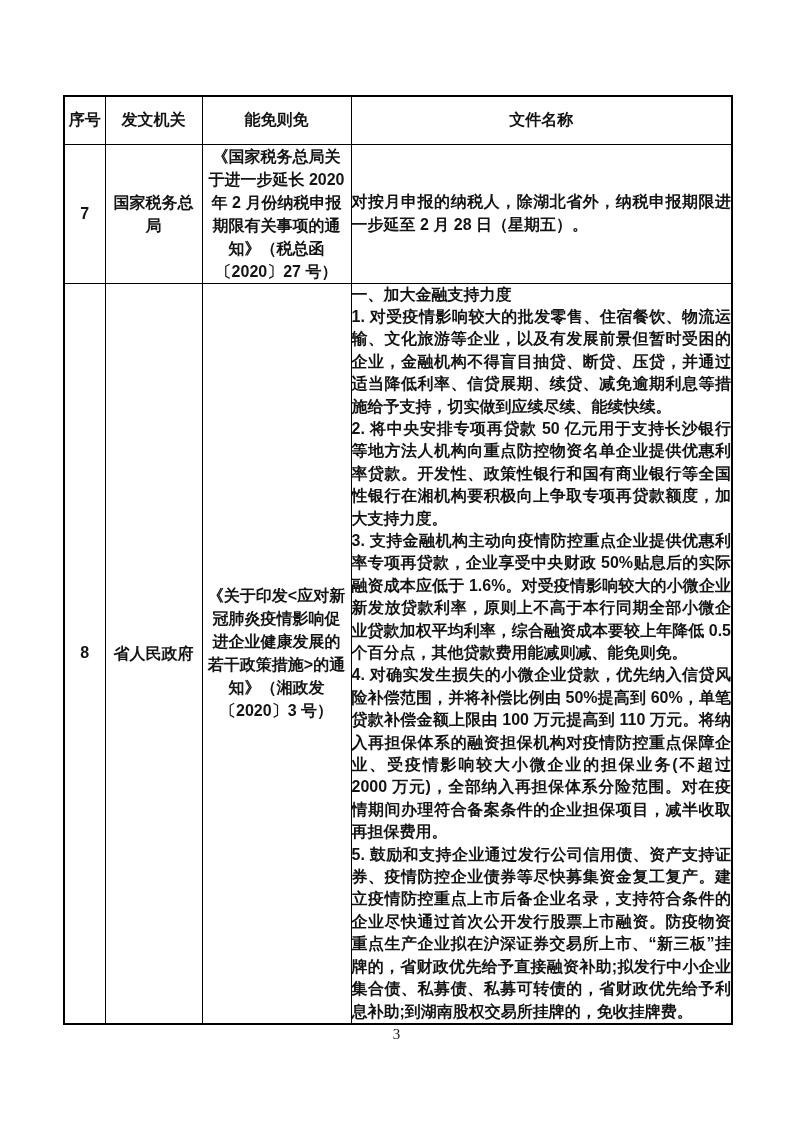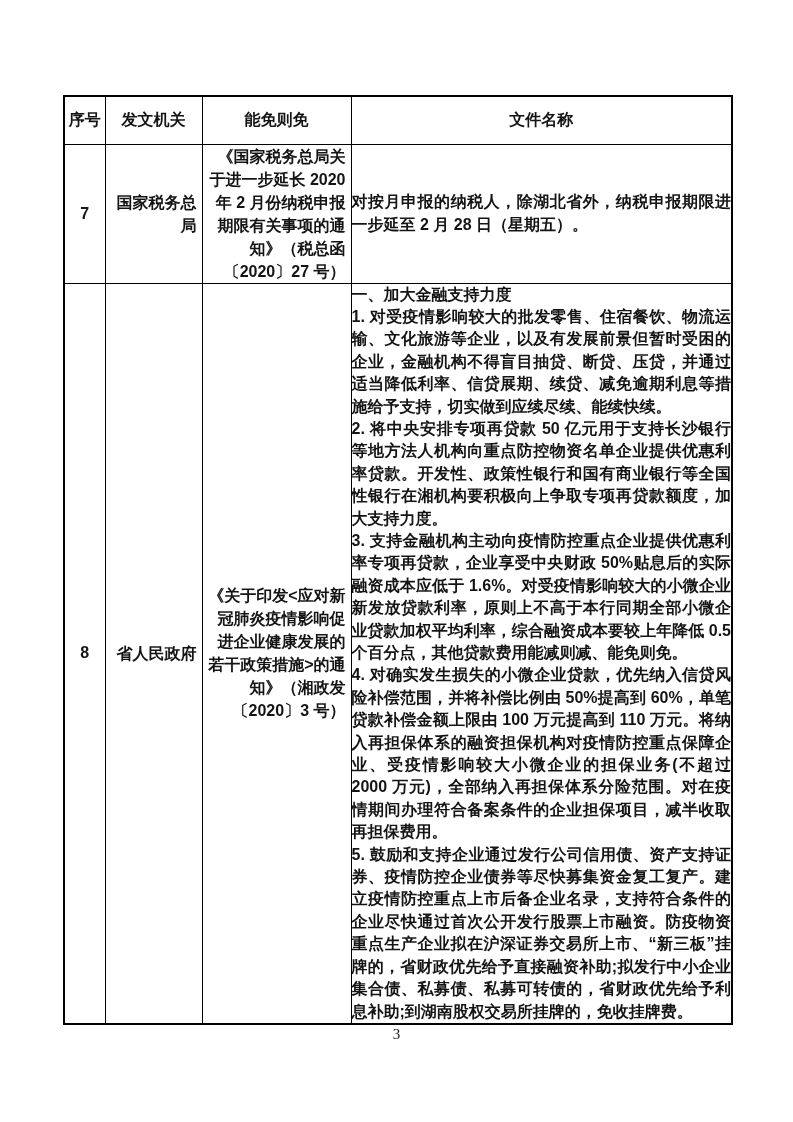--- a/index.html
+++ b/index.html
@@ -23,21 +23,21 @@
     font-size:16px;
     color:#141414;
   }
   .doc-table th {
     height:48px; text-align:center; line-height:20px; font-size:16px;
     padding:0 2px;
   }
   .row-7 > td { height:134px; }
   .row-8 > td { height:696px; }
   .c-seq { text-align:center; }
-  .c-agency, .c-doc { text-align:right; line-height:23px; padding:0 5px; }
+  .c-agency, .c-doc { text-align:center; line-height:23px; padding:0 5px; }
   .c-content { padding:0 0; vertical-align:middle; }
   .content-clip { max-height:742px; overflow:hidden; }
   .content-clip p {
     text-align:justify;
     line-height:22.4px;
     font-size:16px;
   }
   .page-number {
     position:absolute; left:0; top:1026px; width:793px;
     text-align:center;

